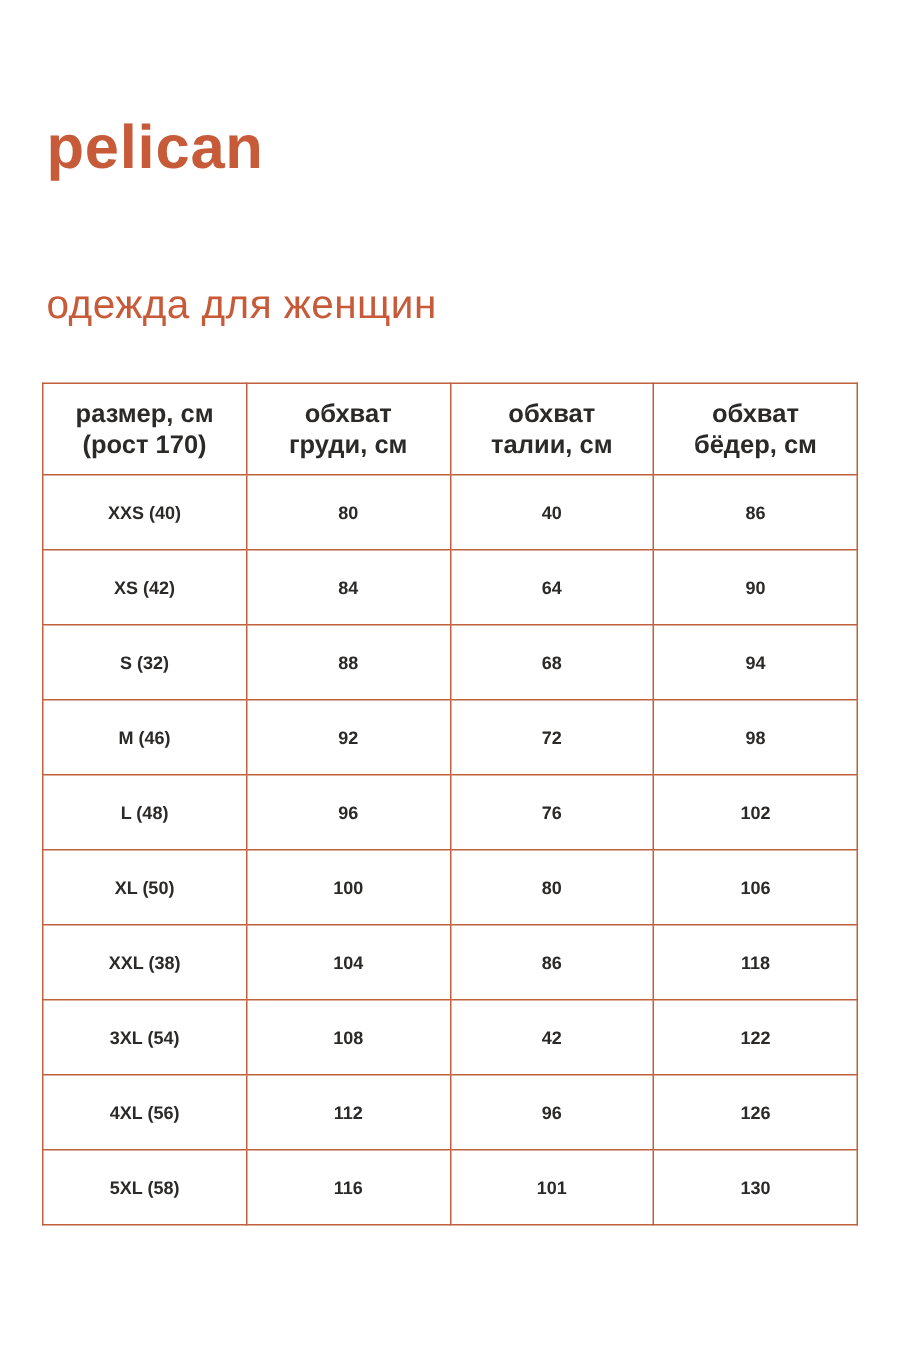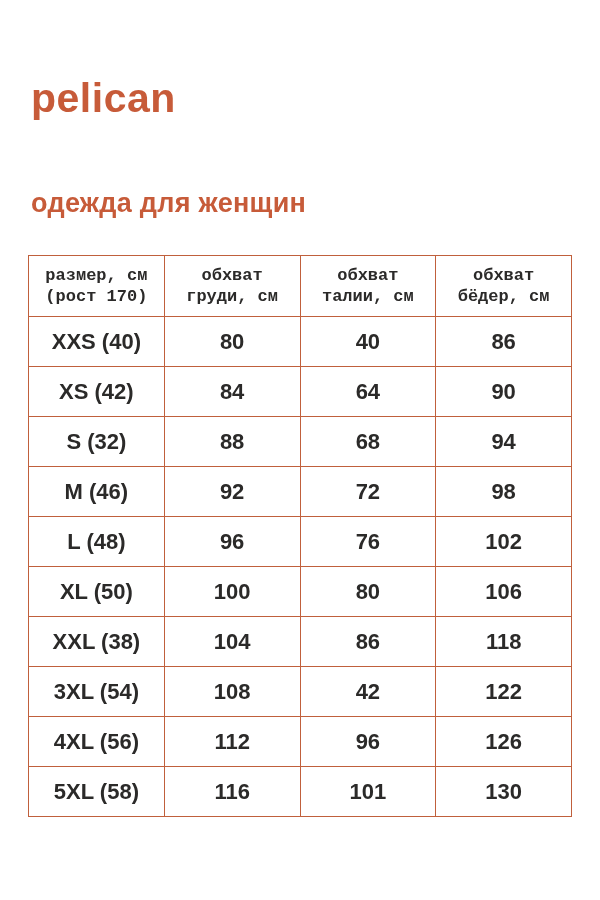--- a/index.html
+++ b/index.html
@@ -25,21 +25,21 @@
     font-weight: 700;
     color: #c75b39;
     letter-spacing: 0.5px;
     line-height: 1;
   }
   .page-title {
     position: absolute;
     left: 31px;
     top: 190px;
     font-size: 27px;
-    font-weight: 700;
+    font-weight: 400;
     color: #c75b39;
     letter-spacing: 0.3px;
     line-height: 1;
   }
   table.size-chart {
     position: absolute;
     left: 28px;
     top: 255px;
     width: 544px;
     border-collapse: collapse;
@@ -53,25 +53,24 @@
     color: #2b2a29;
     font-weight: 700;
     background: #ffffff;
   }
   table.size-chart th {
     height: 61px;
     font-size: 17px;
     line-height: 1.25;
     white-space: pre-line;
     font-weight: 700;
-    font-family: Liberation Mono, monospace;
   }
   table.size-chart td {
     height: 50px;
-    font-size: 22px;
+    font-size: 12px;
   }
 </style>
 </head>
 <body>
 
 <div class="page">
 
   <div class="logo">pelican</div>
 
   <div class="page-title">одежда для женщин</div>

